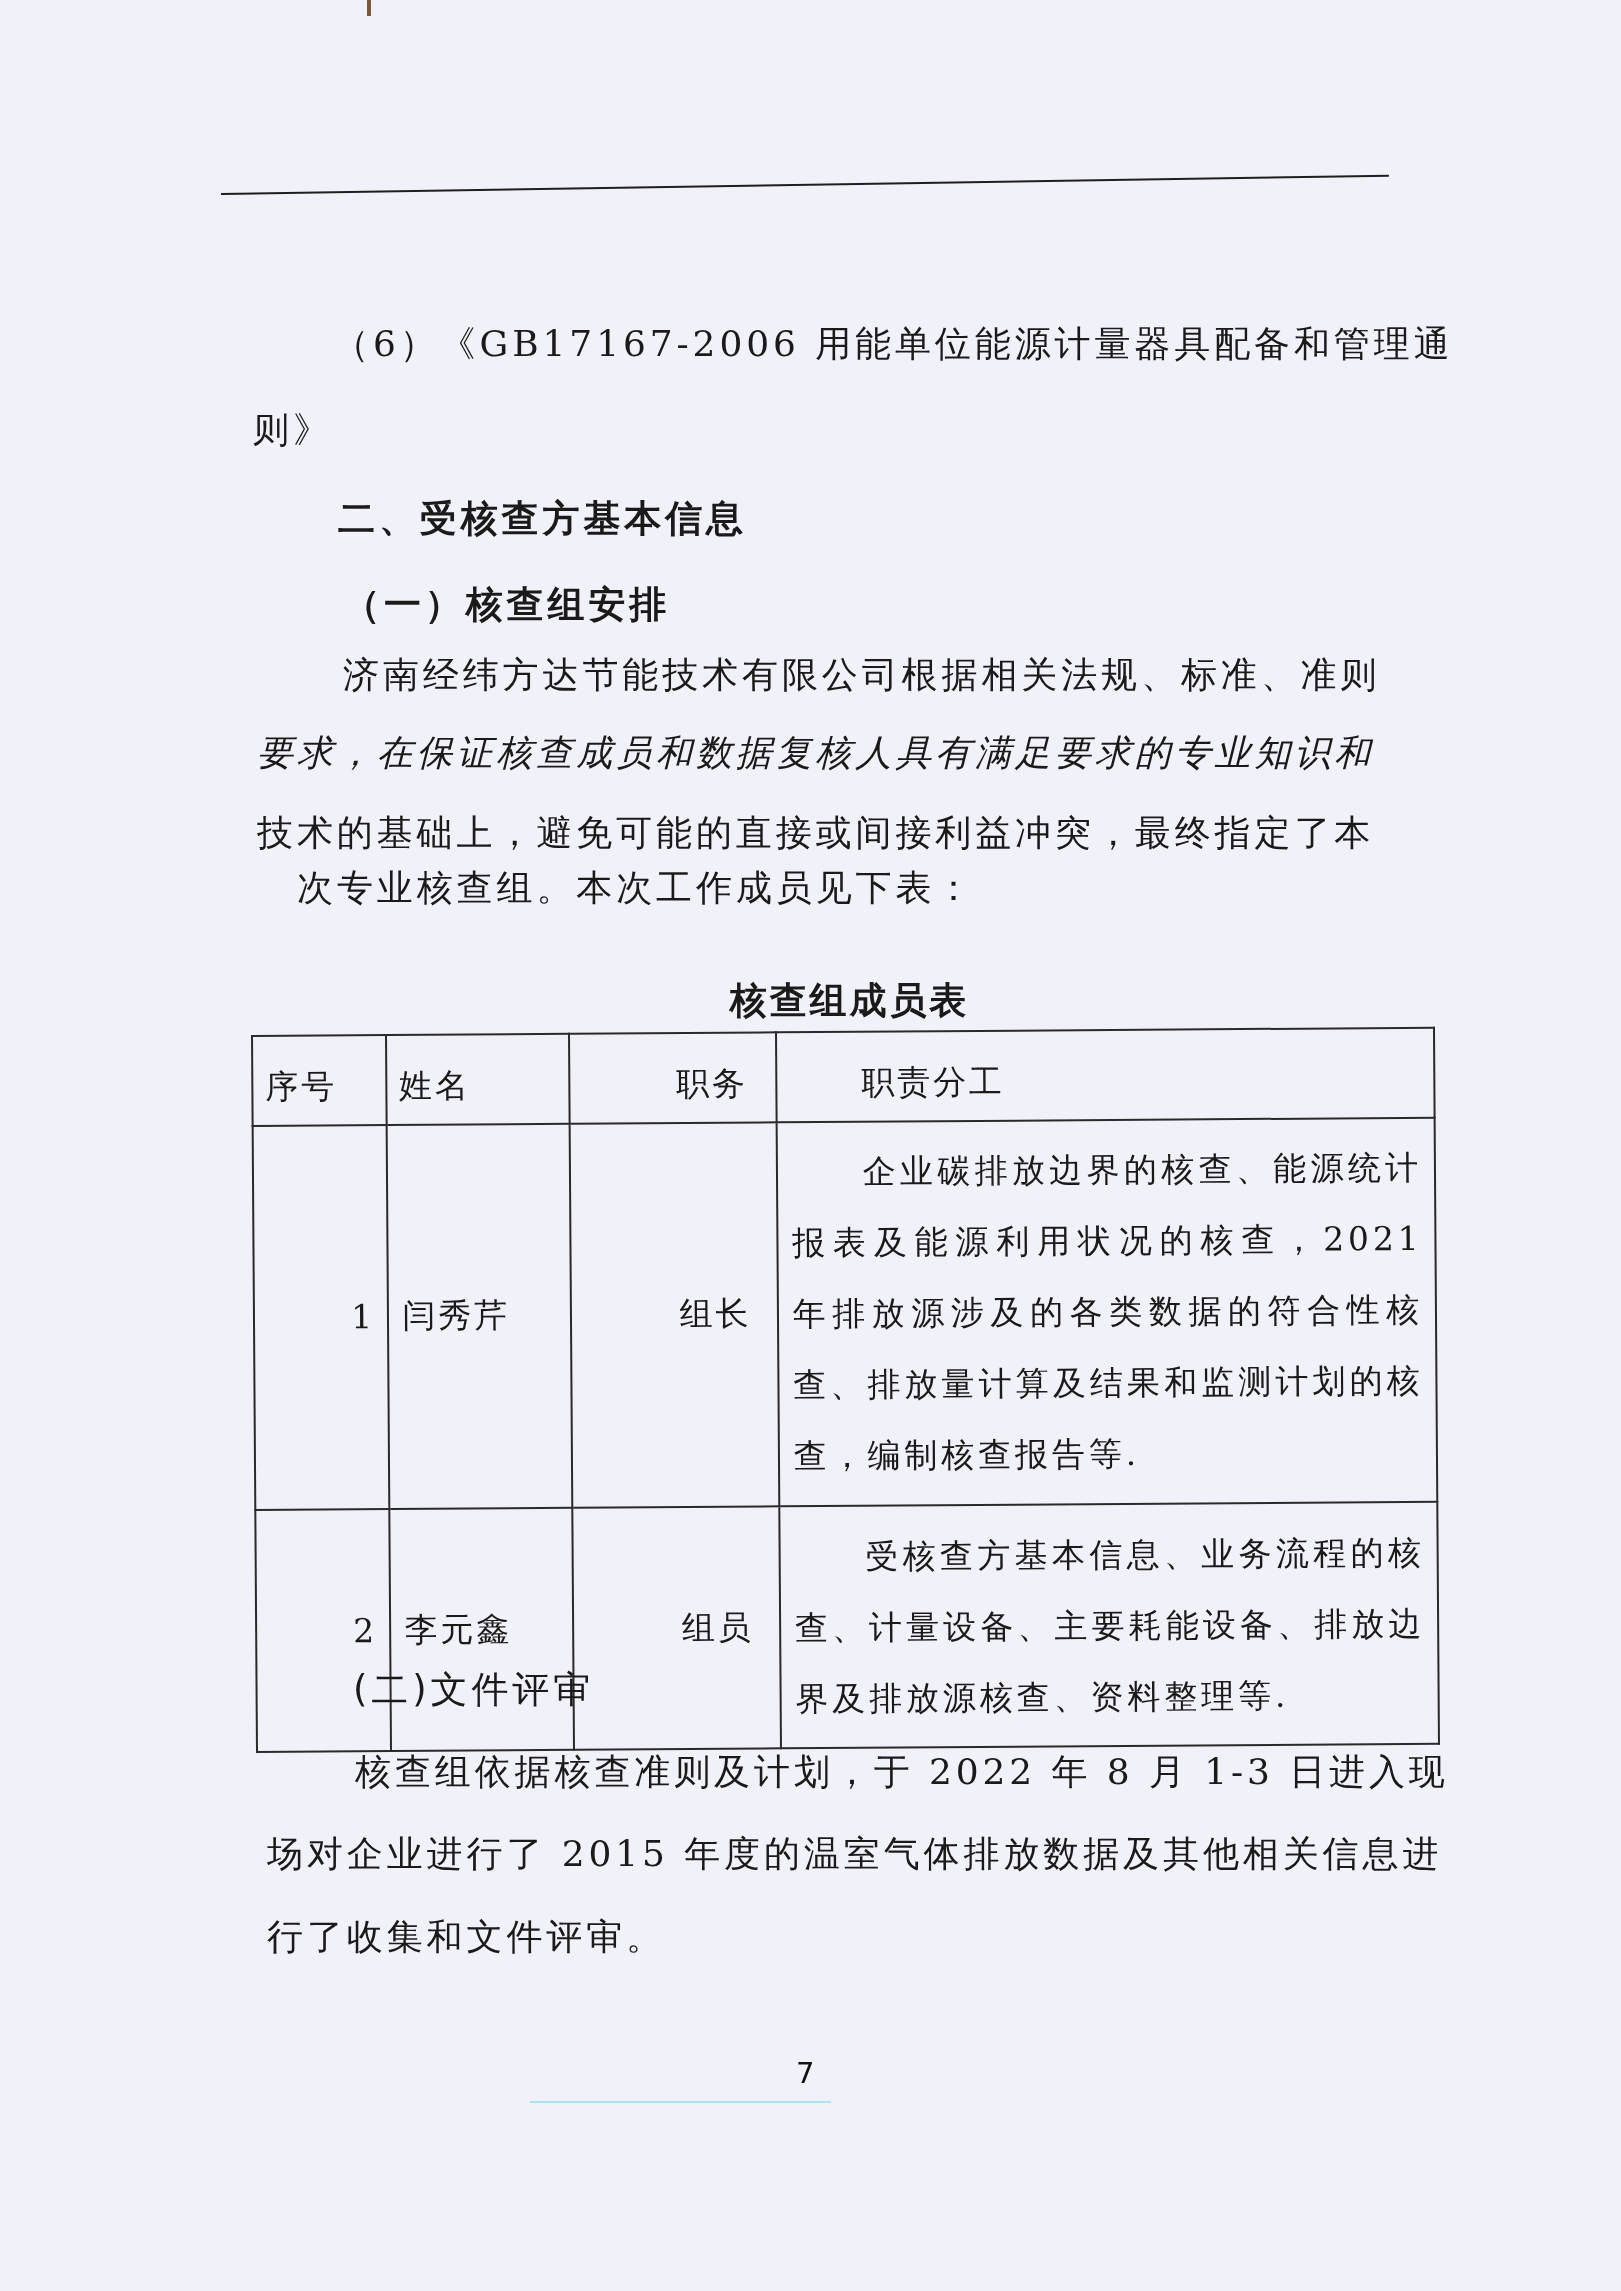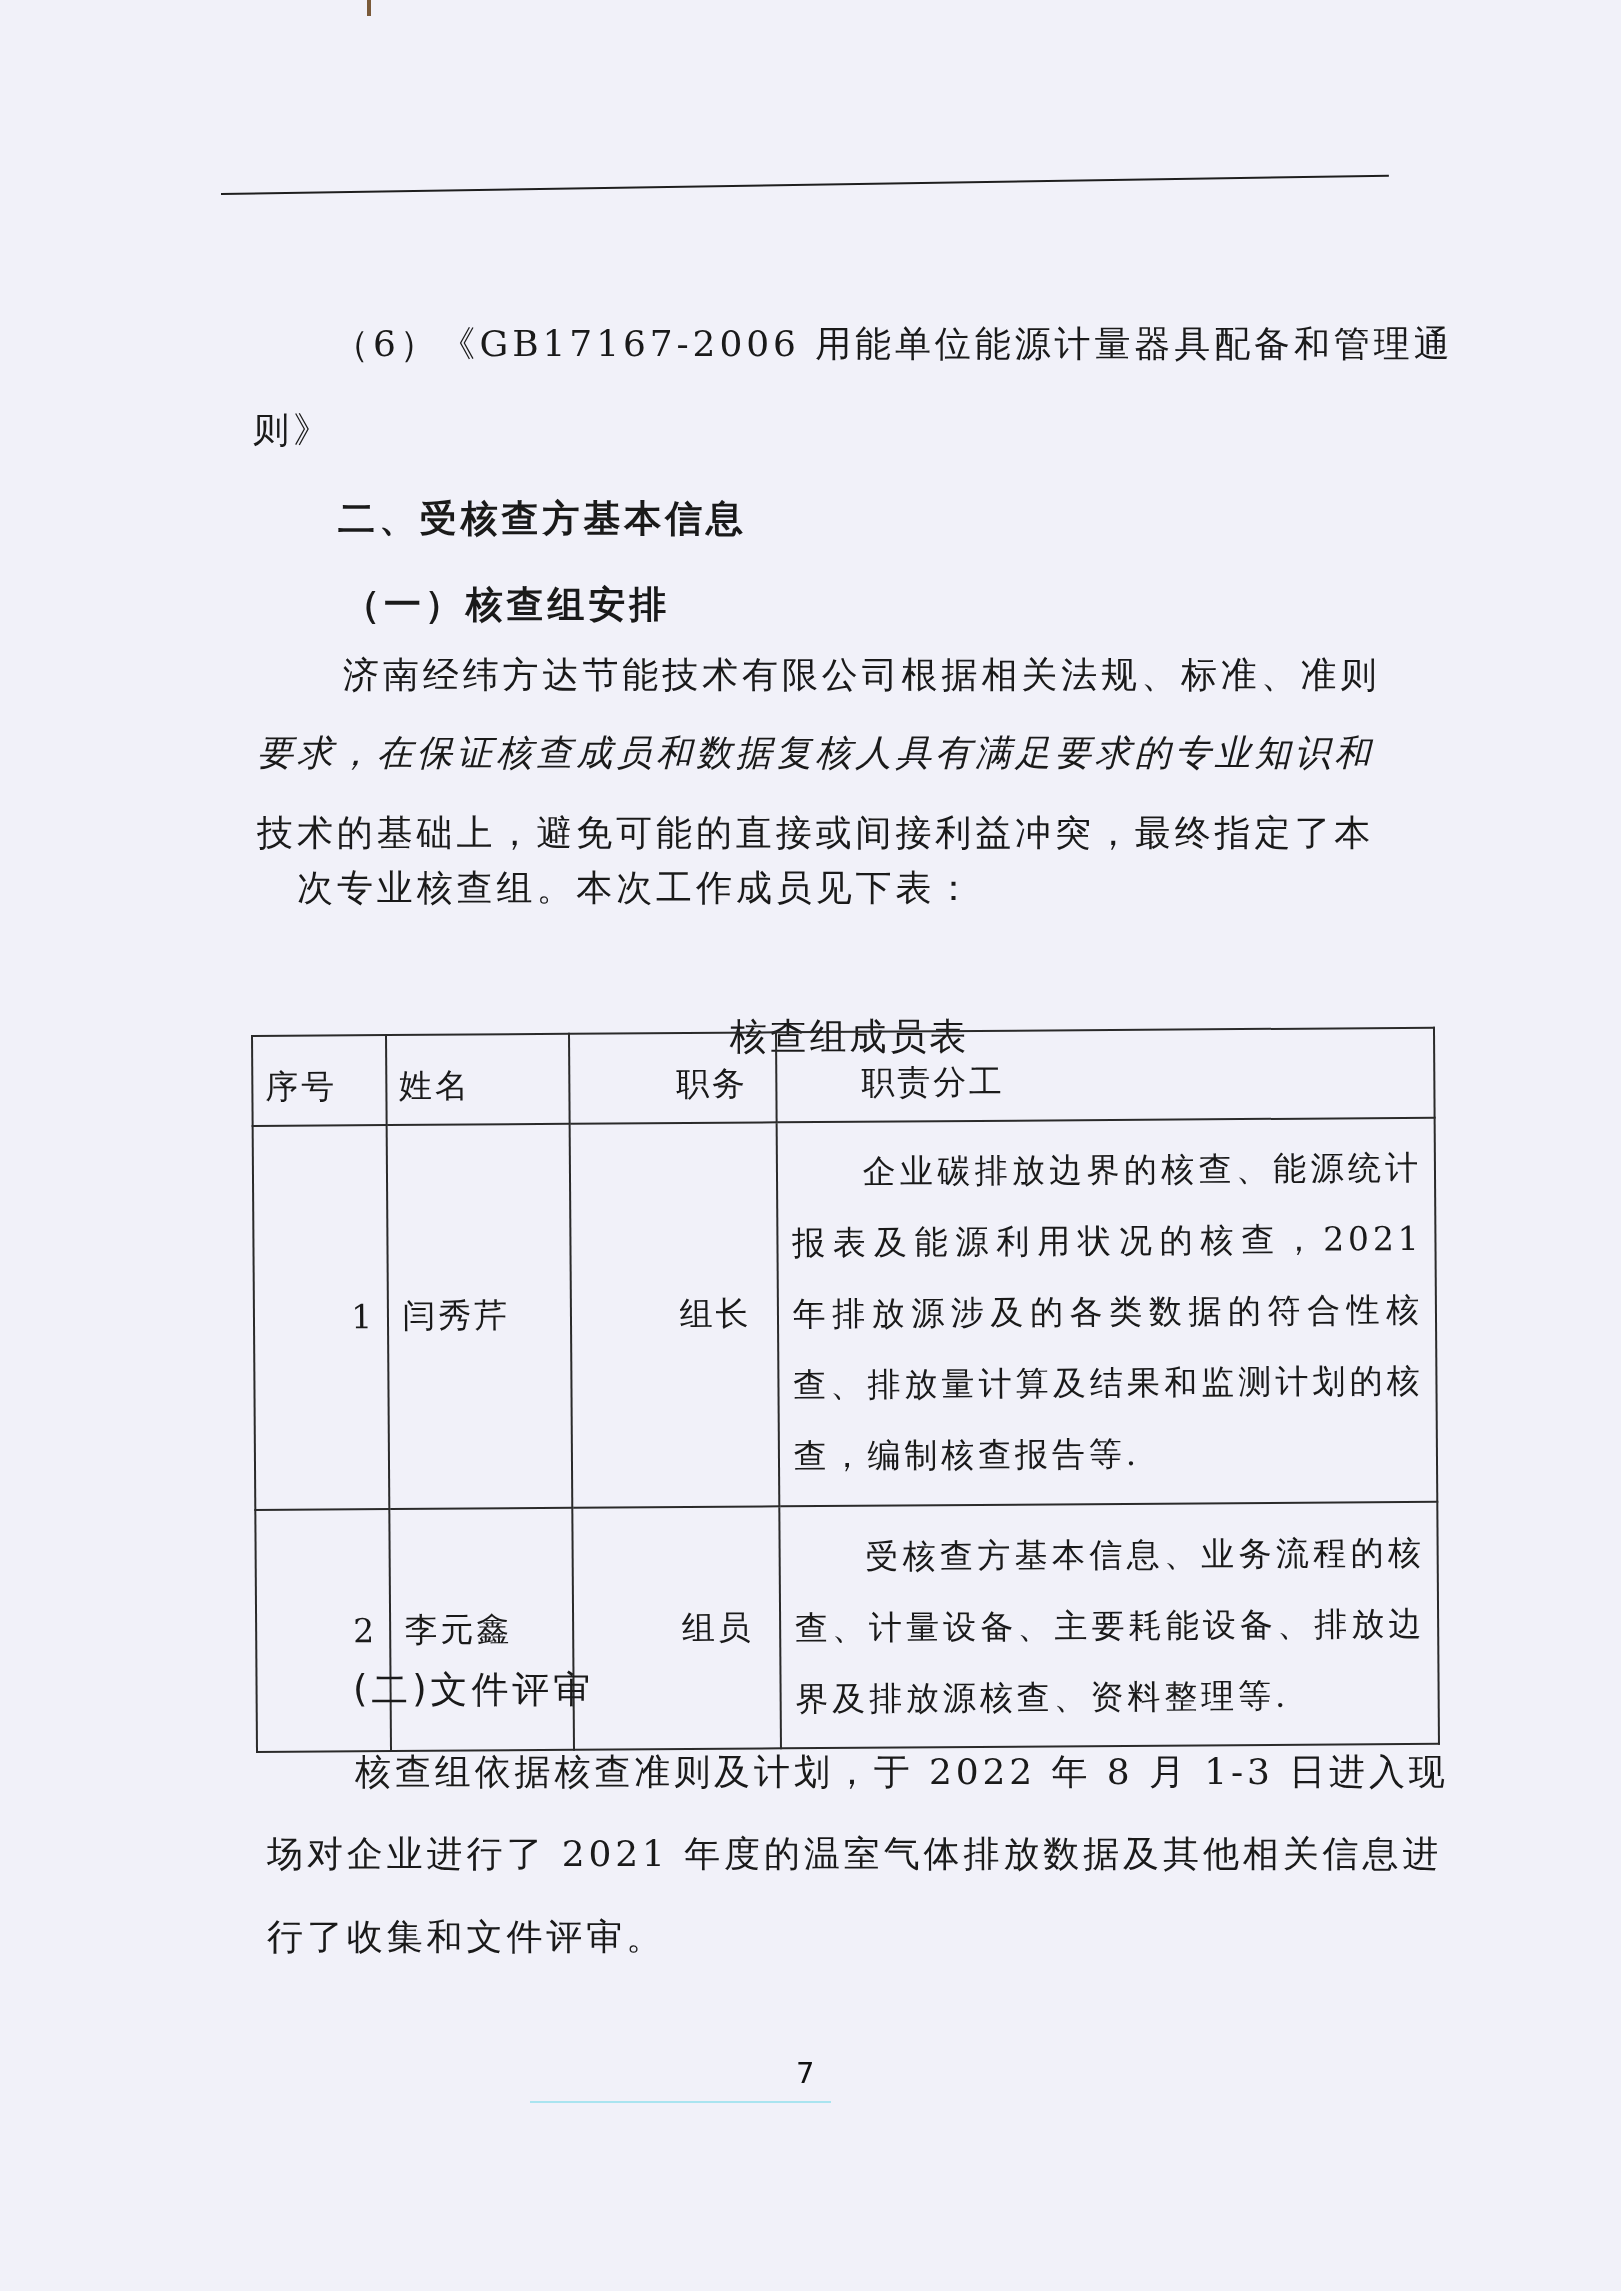--- a/index.html
+++ b/index.html
@@ -46,24 +46,24 @@
       font-weight: bold;
       letter-spacing: 3.9px;
       white-space: nowrap;
       line-height: 1;
       font-family: "DejaVu Sans", "Liberation Sans", sans-serif;
     }
     .table-title {
       position: absolute;
       left: 0;
       width: 1621px;
-      top: 1012px;
+      top: 976px;
       text-align: center;
       font-size: 37px;
-      font-weight: normal;
+      font-weight: bold;
       letter-spacing: 2.9px;
       font-family: "DejaVu Sans", "Liberation Sans", sans-serif;
       padding-left: 78px;
       box-sizing: border-box;
     }
     table.members {
       position: absolute;
       left: 251px;
       top: 1035px;
       width: 1184px;
@@ -170,18 +170,18 @@
       <td class="cell-name">李元鑫</td>
       <td class="cell-role">组员</td>
       <td class="cell-duty">受核查方基本信息、业务流程的核查、计量设备、主要耗能设备、排放边界及排放源核查、资料整理等.</td>
     </tr>
   </tbody>
 </table>
 
 <div class="heading" style="left:353px; top:1671px; font-weight:normal;">(二)文件评审</div>
 
 <div class="text-line" style="left:355px; top:1754px;">核查组依据核查准则及计划，于 2022 年 8 月 1-3 日进入现</div>
-<div class="text-line" style="left:267px; top:1836px;">场对企业进行了 2021 年度的温室气体排放数据及其他相关信息进</div>
+<div class="text-line" style="left:267px; top:1836px;">场对企业进行了 2015 年度的温室气体排放数据及其他相关信息进</div>
 <div class="text-line" style="left:267px; top:1919px;">行了收集和文件评审。</div>
 
 <div class="page-number">7</div>
 <div class="footer-rule"></div>
 
 
 </body></html>

